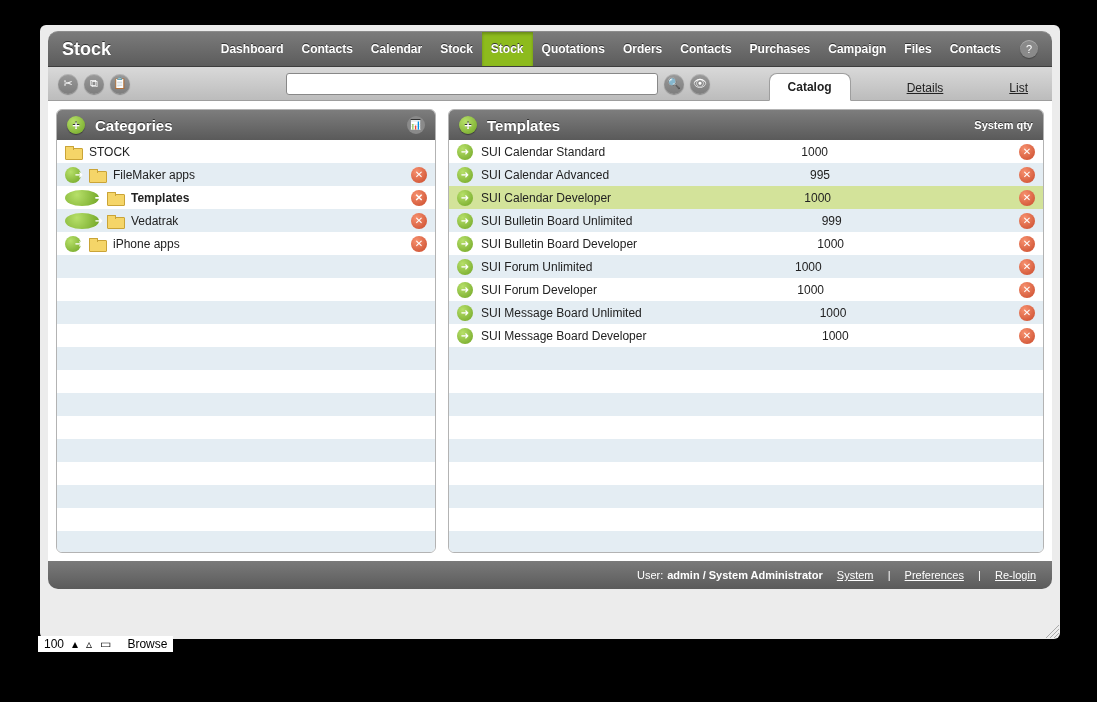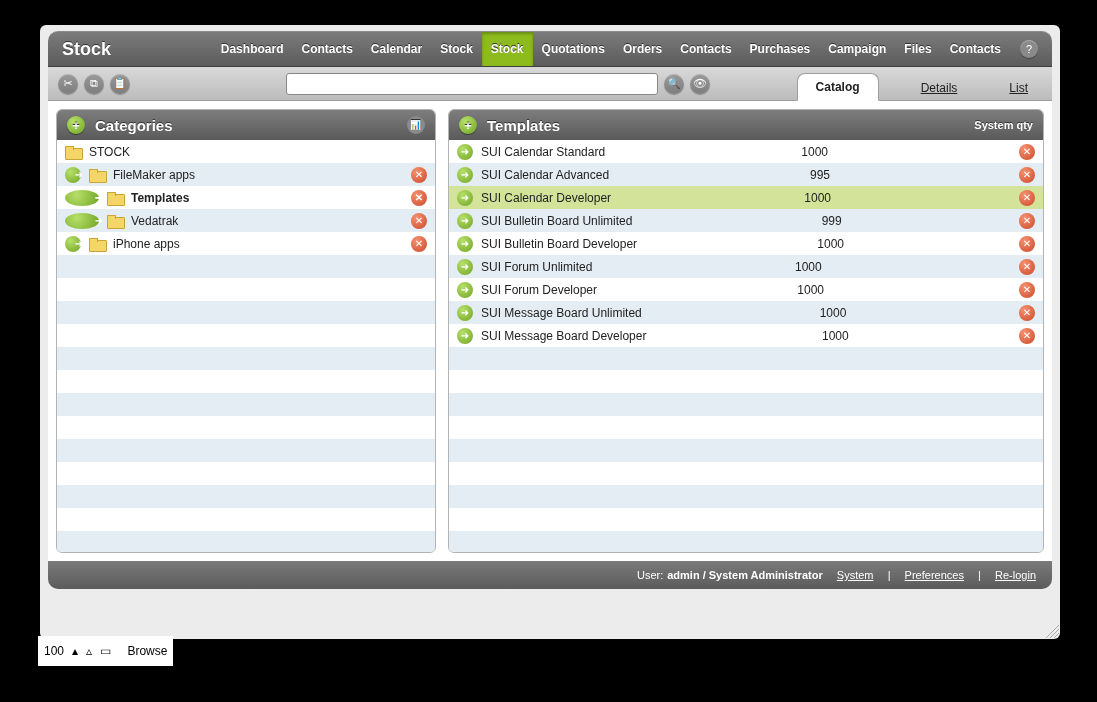--- a/index.html
+++ b/index.html
@@ -106,21 +106,21 @@
   .search-wrap input {
     width: 372px; height: 22px; border: 1px solid #888; border-radius: 3px;
     padding: 0 6px; background:#fff; outline:none;
   }
   .sub-tabs {
     position: absolute;
     right: 14px;
     bottom: -1px;
     display: flex;
     align-items: flex-end;
-    gap: 32px;
+    gap: 46px;
   }
   .sub-tab {
     font-size: 12px;
     color: #222;
     cursor: pointer;
     padding: 6px 10px 6px 10px;
     text-decoration: underline;
   }
   .sub-tab.active {
     background: #fff;
@@ -231,21 +231,21 @@
     padding: 0 16px; color:#fff; font-size:11px; gap:4px;
   }
   .statusbar a { color:#fff; text-decoration:underline; cursor:pointer; }
 
   .fm-bar {
     position:absolute;
     left: 38px; top: 636px;
     background:#fff; color:#000;
     font-size:12px;
     display:flex;align-items:center;
-    height:30px;
+    height:16px;
     padding: 0 2px;
   }
   .fm-seg { padding: 0 4px; display:flex;align-items:center;gap:3px; }
   .resize-grip {
     position:absolute; right:1px; bottom:1px; width:14px;height:14px;
     background:
       linear-gradient(135deg, transparent 50%, #aaa 50%, #aaa 55%, transparent 55%,
                       transparent 65%, #aaa 65%, #aaa 70%, transparent 70%,
                       transparent 80%, #aaa 80%, #aaa 85%, transparent 85%);
   }

